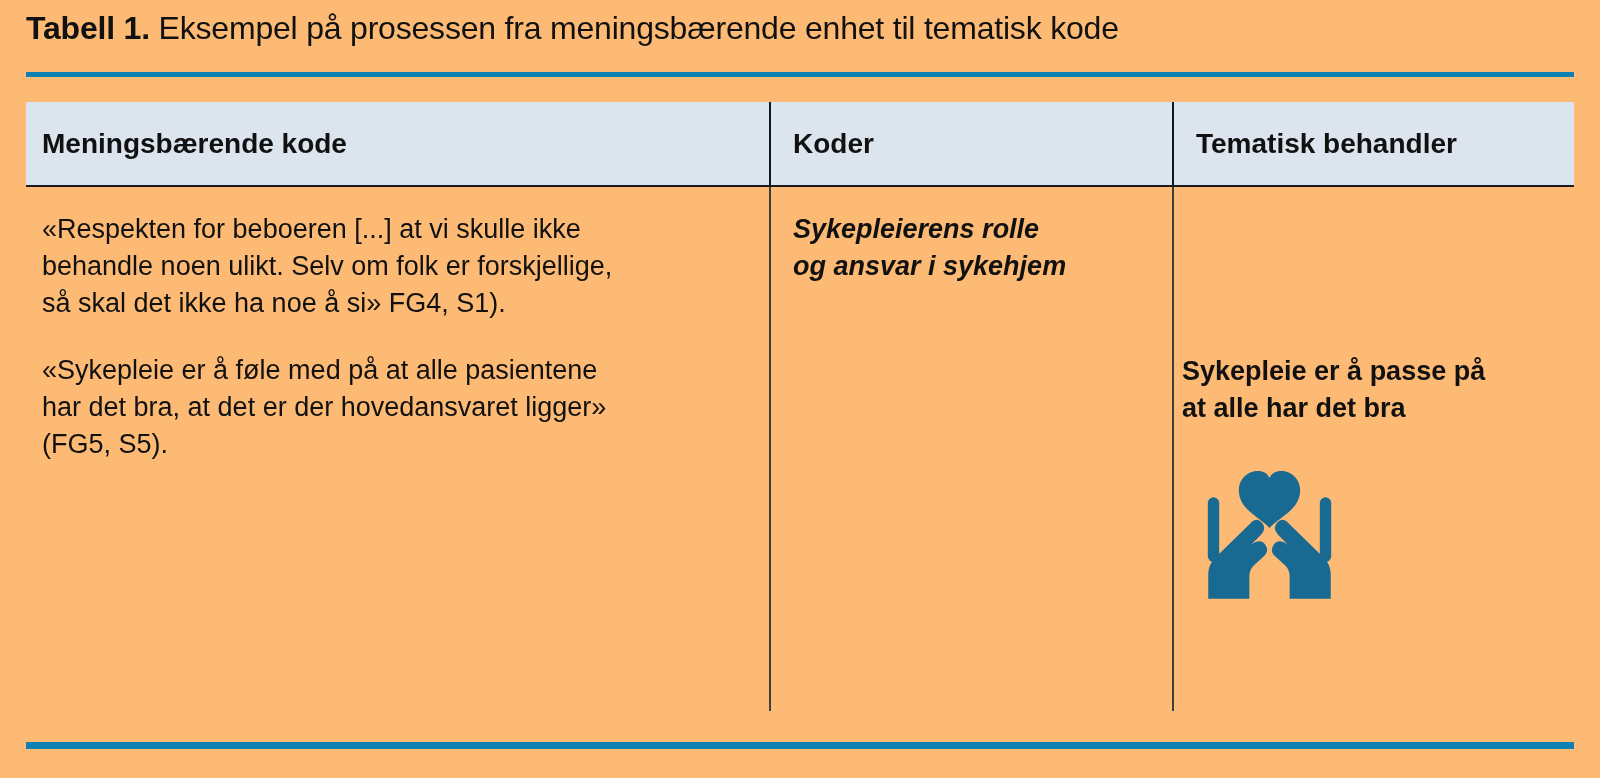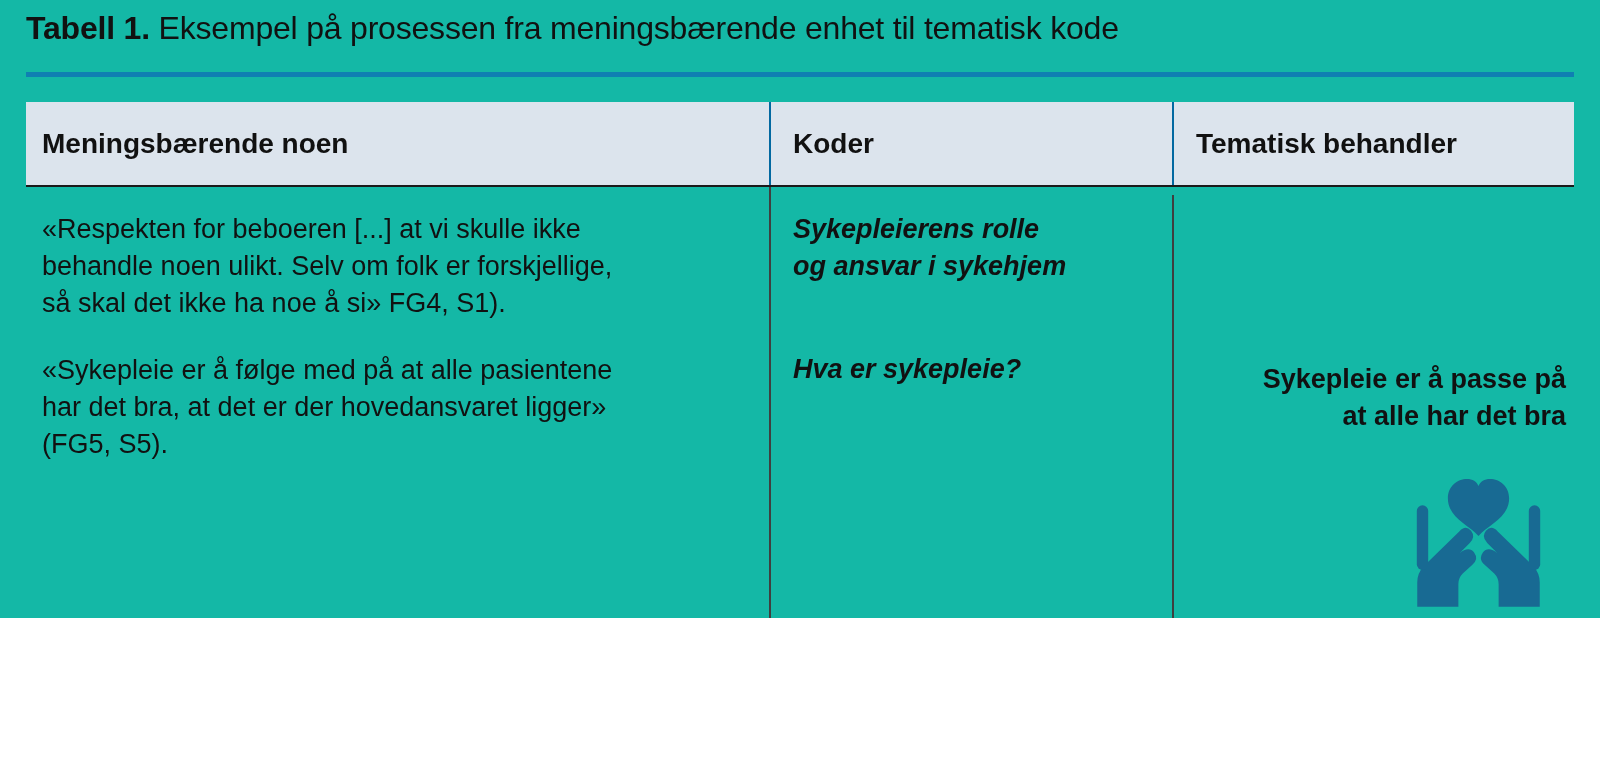--- a/index.html
+++ b/index.html
@@ -4,25 +4,25 @@
 <style>
   html, body {
     margin: 0;
     padding: 0;
     background: #ffffff;
     font-family: "Liberation Sans", "DejaVu Sans", sans-serif;
     color: #111111;
   }
   .page {
     width: 1600px;
-    height: 618px;
+    height: 778px;
     box-sizing: border-box;
     padding: 8px 26px 0 26px;
     overflow: hidden;
-    background: #14b8a6;
+    background: #fdba74;
   }
   .caption {
     margin: 0;
     font-size: 32px;
     line-height: 40px;
     font-weight: 400;
     letter-spacing: -0.2px;
   }
   .caption .cap-label { font-weight: 700; }
   .rule { width: 1548px; }
@@ -35,31 +35,31 @@
   }
   .thead { background: #dce4ed; height: 83px; }
   .hcell {
     display: flex;
     align-items: center;
     font-size: 28px;
     font-weight: 700;
     box-sizing: border-box;
   }
   .hc1 { padding-left: 16px; }
-  .hc2, .hc3 { padding-left: 22px; border-left: 2px solid #0369a1; }
+  .hc2, .hc3 { padding-left: 22px; border-left: 2px solid #0f172a; }
   .head-underline { height: 2px; background: #1a1a1a; width: 1548px; }
   .tbody { height: 524px; }
   .bcell {
     box-sizing: border-box;
     font-size: 27px;
     line-height: 37px;
   }
   .bc1 { padding: 24px 20px 0 16px; }
   .bc2 { padding: 24px 10px 0 22px; border-left: 2px solid #3f3f3f; }
-  .bc3 { padding: 28px 8px 0 8px; border-left: 2px solid #3f3f3f; text-align: right; margin-top: 8px; }
+  .bc3 { padding: 28px 8px 0 8px; border-left: 2px solid #3f3f3f; text-align: left; }
   .quote {
     margin: 0 0 30px 0;
     white-space: pre-line;
   }
   .code {
     margin: 0 0 66px 0;
     font-weight: 700;
     white-space: pre-line;
     font-style: italic;
   }
@@ -76,42 +76,41 @@
 
 <div class="page">
 
   <h1 class="caption"><span class="cap-label">Tabell 1.</span> <span>Eksempel på prosessen fra meningsbærende enhet til tematisk kode</span></h1>
 
   <div class="rule rule-top"></div>
 
   <div class="tbl">
 
     <div class="grid thead">
-      <div class="hcell hc1">Meningsbærende noen</div>
+      <div class="hcell hc1">Meningsbærende kode</div>
       <div class="hcell hc2">Koder</div>
       <div class="hcell hc3">Tematisk behandler</div>
     </div>
 
     <div class="head-underline"></div>
 
     <div class="grid tbody">
 
       <div class="bcell bc1">
         <p class="quote">«Respekten for beboeren [...] at vi skulle ikke
 behandle noen ulikt. Selv om folk er forskjellige,
 så skal det ikke ha noe å si» FG4, S1).</p>
-        <p class="quote">«Sykepleie er å følge med på at alle pasientene
+        <p class="quote">«Sykepleie er å føle med på at alle pasientene
 har det bra, at det er der hovedansvaret ligger»
 (FG5, S5).</p>
       </div>
 
       <div class="bcell bc2">
         <p class="code">Sykepleierens rolle
 og ansvar i sykehjem</p>
-        <p class="code">Hva er sykepleie?</p>
       </div>
 
       <div class="bcell bc3">
         <p class="theme-heading">Sykepleie er å passe på
 at alle har det bra</p>
         <div class="theme-icon-wrap">
           <svg width="175" height="158" viewBox="0 0 200 180" xmlns="http://www.w3.org/2000/svg" aria-hidden="true">
             <path d="M100 99 C88 86 65 78 65 56 C65 42.5 75.5 34 87 34 C93 34 98 37 100 42 C102 37 107 34 113 34 C124.5 34 135 42.5 135 56 C135 78 112 86 100 99 Z" fill="#186a93"></path>
             <g fill="#186a93">
               <path d="M30 180 L30 152 Q30 142 37 134 L78 94 Q85 86 91.5 93 Q97 100 90 107 L78 119 Q89 110 95 118 Q100.5 125.5 93 132 L82 142 Q77 147 77 154 L77 180 Z"></path>

